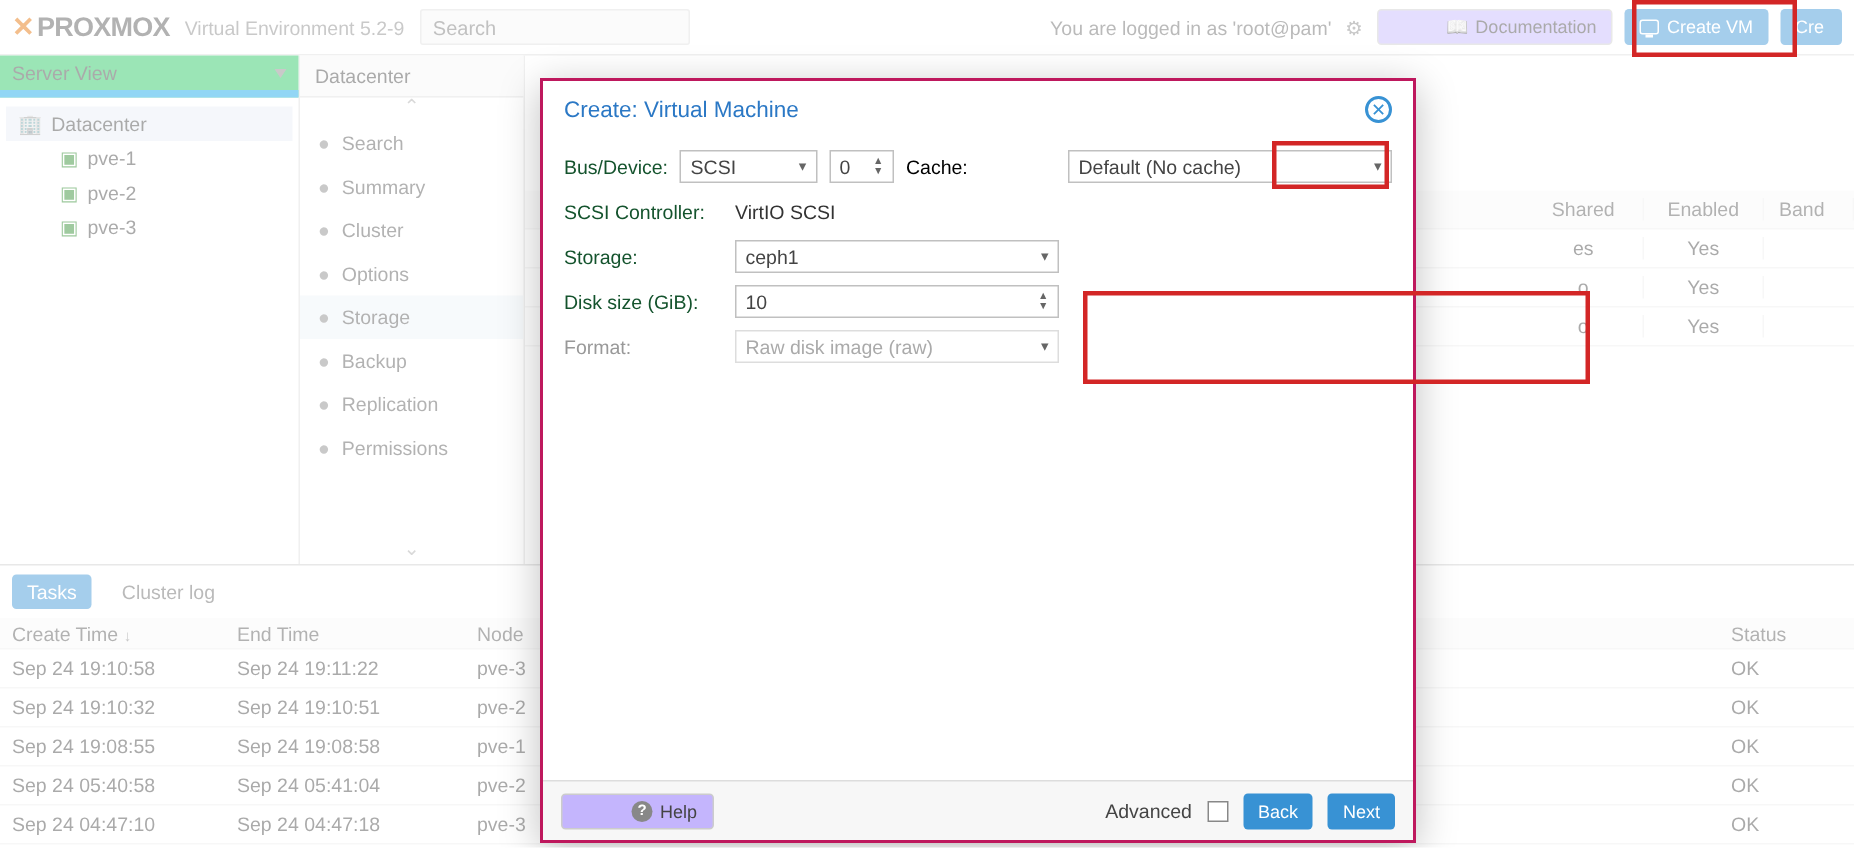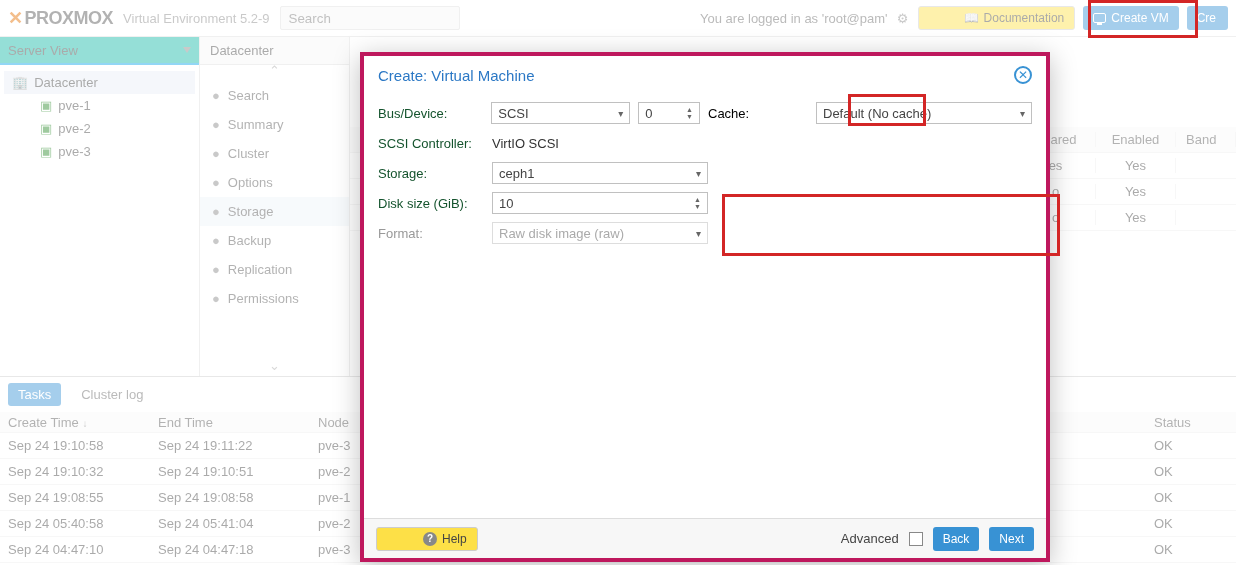--- a/index.html
+++ b/index.html
@@ -10,27 +10,27 @@
 
   
   .topbar { height: 36px; display: flex; align-items: center; padding: 0 8px; gap: 10px; background: #fff; }
   .logo { font-weight: 800; font-size: 18px; letter-spacing: -0.5px; color: #555; display: flex; align-items: center; }
   .logo .x { color: #e57000; font-weight: 900; margin-right: 2px; }
   .ve { color: #888; font-size: 13px; font-weight: normal; }
   .search-input { width: 180px; height: 24px; border: 1px solid #ddd; background: #f5f5f5; padding: 0 8px; color: #333; border-radius: 2px; }
   .top-right { margin-left: auto; display: flex; align-items: center; gap: 8px; color: #666; }
   .btn { height: 24px; display: inline-flex; align-items: center; padding: 0 10px; border-radius: 3px; gap: 5px; cursor: pointer; font-size: 12px; }
   .btn-primary { background: #3892d4; color: #fff; }
-  .btn-light { background: #fde047; border: 1px solid #ccc; color: #444; padding-left: 46px; }
+  .btn-light { background: #c4b5fd; border: 1px solid #ccc; color: #444; padding-left: 46px; }
   .icon { display: inline-flex; width: 14px; height: 14px; align-items: center; justify-content: center; }
 
   
   .main { display: flex; height: 340px; border-top: 1px solid #ddd; }
   .sidebar { width: 200px; border-right: 1px solid #ddd; }
-  .sidebar-head { height: 28px; display: flex; align-items: center; padding: 0 8px; background: #14b8a6; border-bottom: 2px solid #0ea5e9; justify-content: space-between; }
+  .sidebar-head { height: 28px; display: flex; align-items: center; padding: 0 8px; background: #22c55e; border-bottom: 5px solid #0ea5e9; justify-content: space-between; }
   .tree { padding: 6px 4px; }
   .tree-item { display: flex; align-items: center; gap: 6px; padding: 4px 8px 4px 20px; color: #444; }
   .tree-root { padding-left: 8px; background: #e8eef5; }
   .tree-child { padding-left: 36px; }
   .tri { width: 0; height: 0; border-left: 4px solid transparent; border-right: 4px solid transparent; border-top: 6px solid #888; }
 
   
   .midpanel { width: 150px; border-right: 1px solid #ddd; display: flex; flex-direction: column; }
   .midpanel-head { height: 28px; display: flex; align-items: center; padding: 0 10px; background: #f5f5f5; border-bottom: 1px solid #ddd; }
   .mid-scroll { flex: 1; overflow: hidden; display:flex; flex-direction:column; }
@@ -56,21 +56,21 @@
   .tasks-head, .tasks-row { display: flex; border-bottom: 1px solid #eee; height: 26px; align-items: center; }
   .tasks-head { background: #f9f9f9; color: #555; }
   .col-start { width: 150px; padding: 0 8px; }
   .col-end { width: 160px; padding: 0 8px; }
   .col-node { width: 60px; padding: 0 8px; }
   .col-spacer { flex: 1; }
   .col-status { width: 90px; padding: 0 8px; }
   .sort-arrow { font-size: 10px; color: #888; }
 
   
-  .modal { position: absolute; left: 360px; top: 52px; width: 690px; height: 510px; background: #fff; border: 4px solid #be185d; box-shadow: 0 5px 25px rgba(0,0,0,0.25); z-index: 10; display: flex; flex-direction: column; }
+  .modal { position: absolute; left: 360px; top: 52px; width: 584px; height: 510px; background: #fff; border: 2px solid #be185d; box-shadow: 0 5px 25px rgba(0,0,0,0.25); z-index: 10; display: flex; flex-direction: column; }
   .modal-title { display: flex; align-items: center; justify-content: space-between; padding: 10px 14px 2px; color: #2b78c5; font-size: 15px; }
   .close-btn { width: 18px; height: 18px; border: 2px solid #3892d4; border-radius: 50%; display:flex; align-items:center; justify-content:center; color:#3892d4; font-size:12px; cursor:pointer;}
   .modal-tabs { display: flex; gap: 18px; padding: 6px 36px 0; align-items: center; border-bottom: 1px solid #ddd; }
   .mtab { padding: 8px 6px; color: #444; cursor: pointer; position: relative; top:1px; }
   .mtab.active { background: #3892d4; color: #fff; border-radius: 3px 3px 0 0; padding: 8px 12px; }
   .mtab.disabled { color: #aaa; }
 
   .modal-body { padding: 12px 14px; flex: 1; }
   .form-row { display: flex; align-items: center; height: 30px; gap: 8px; }
   .label { width: 106px; color: #14532d; }

